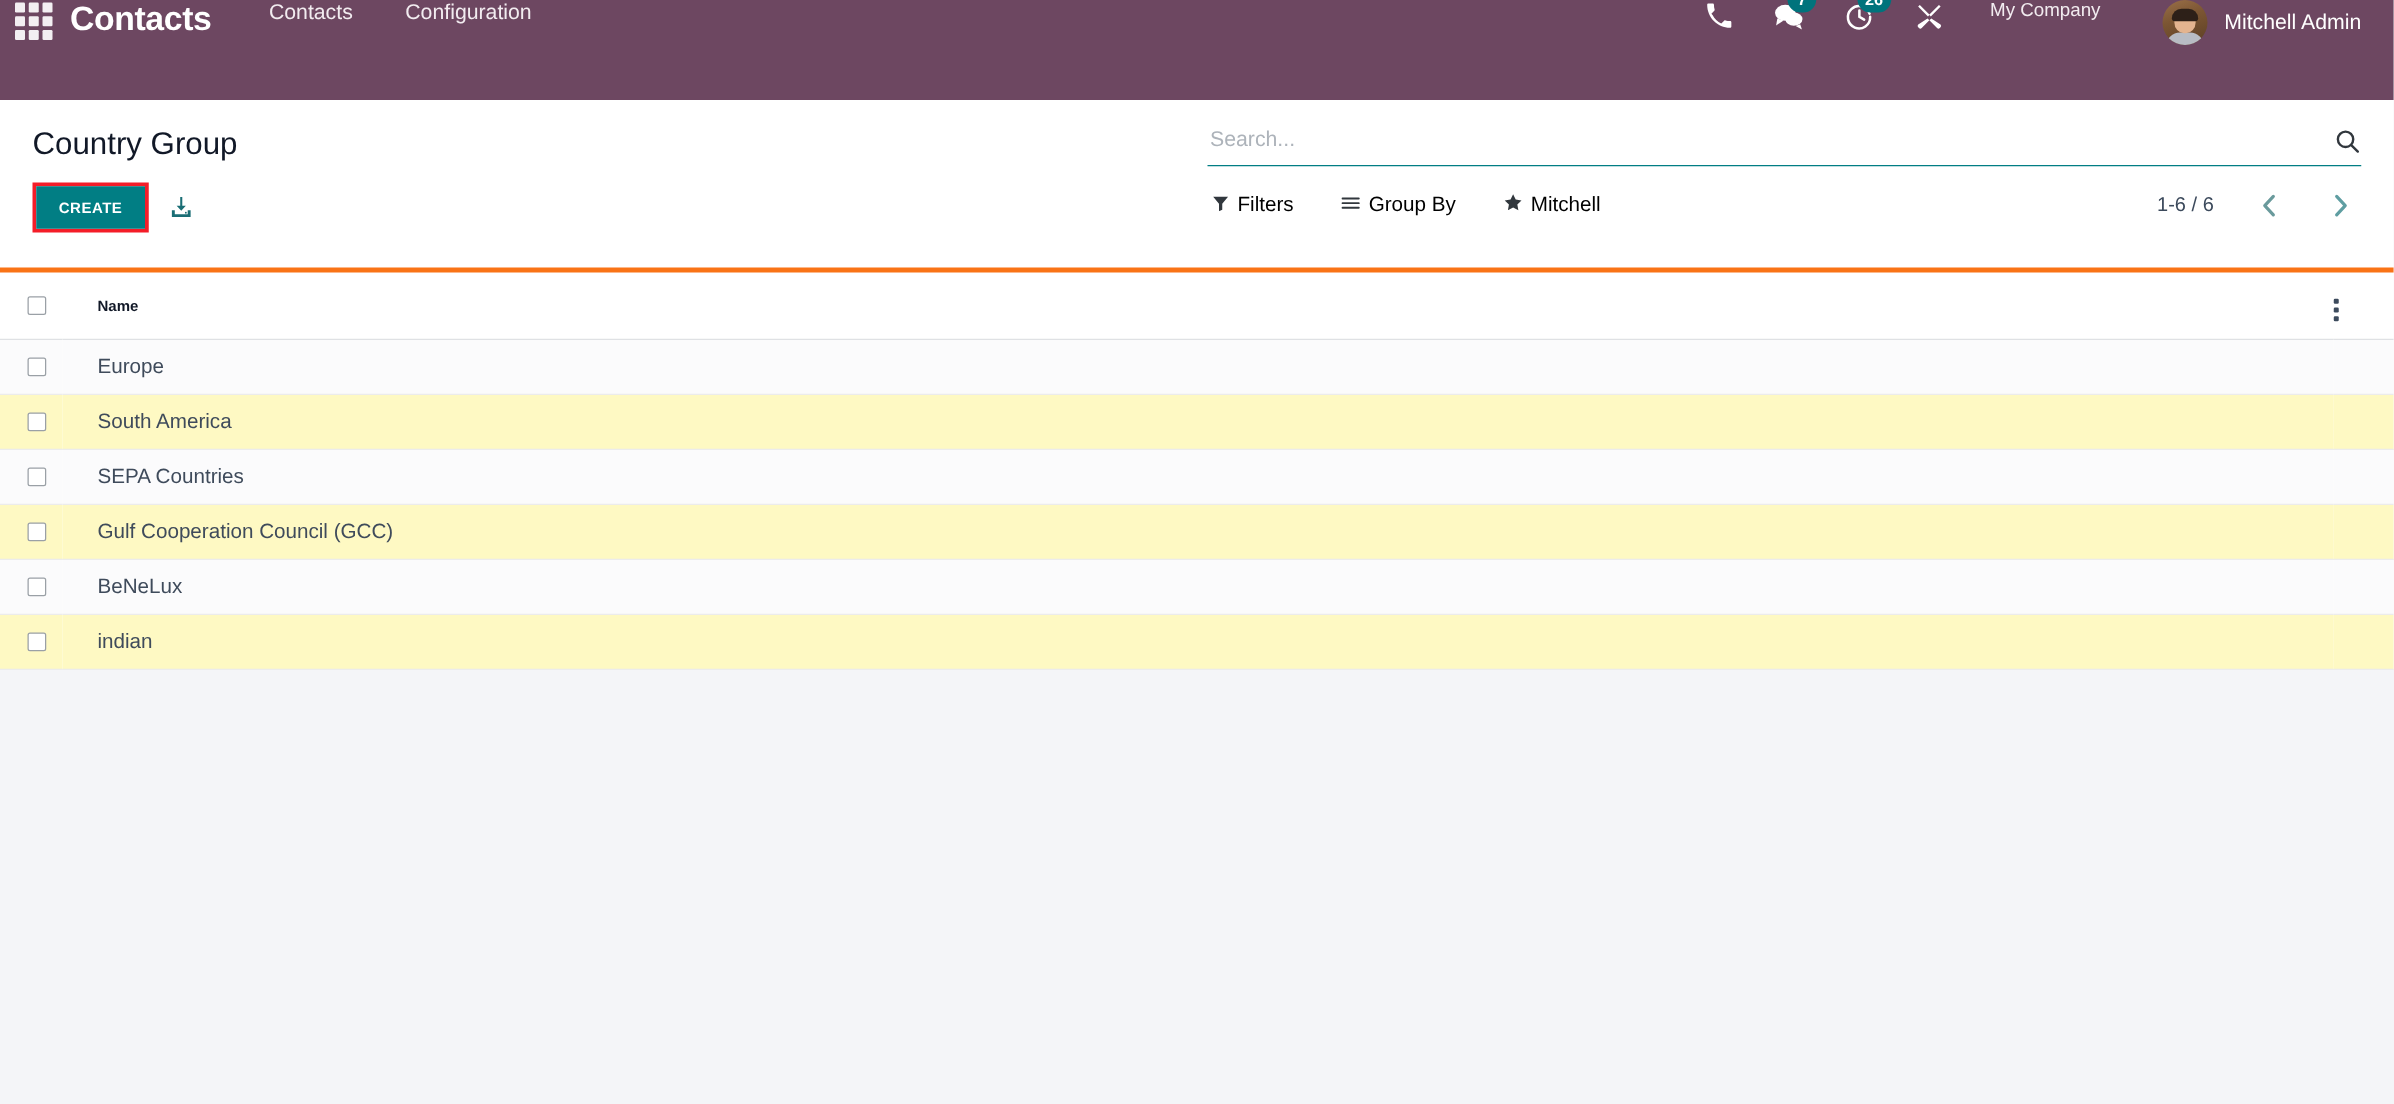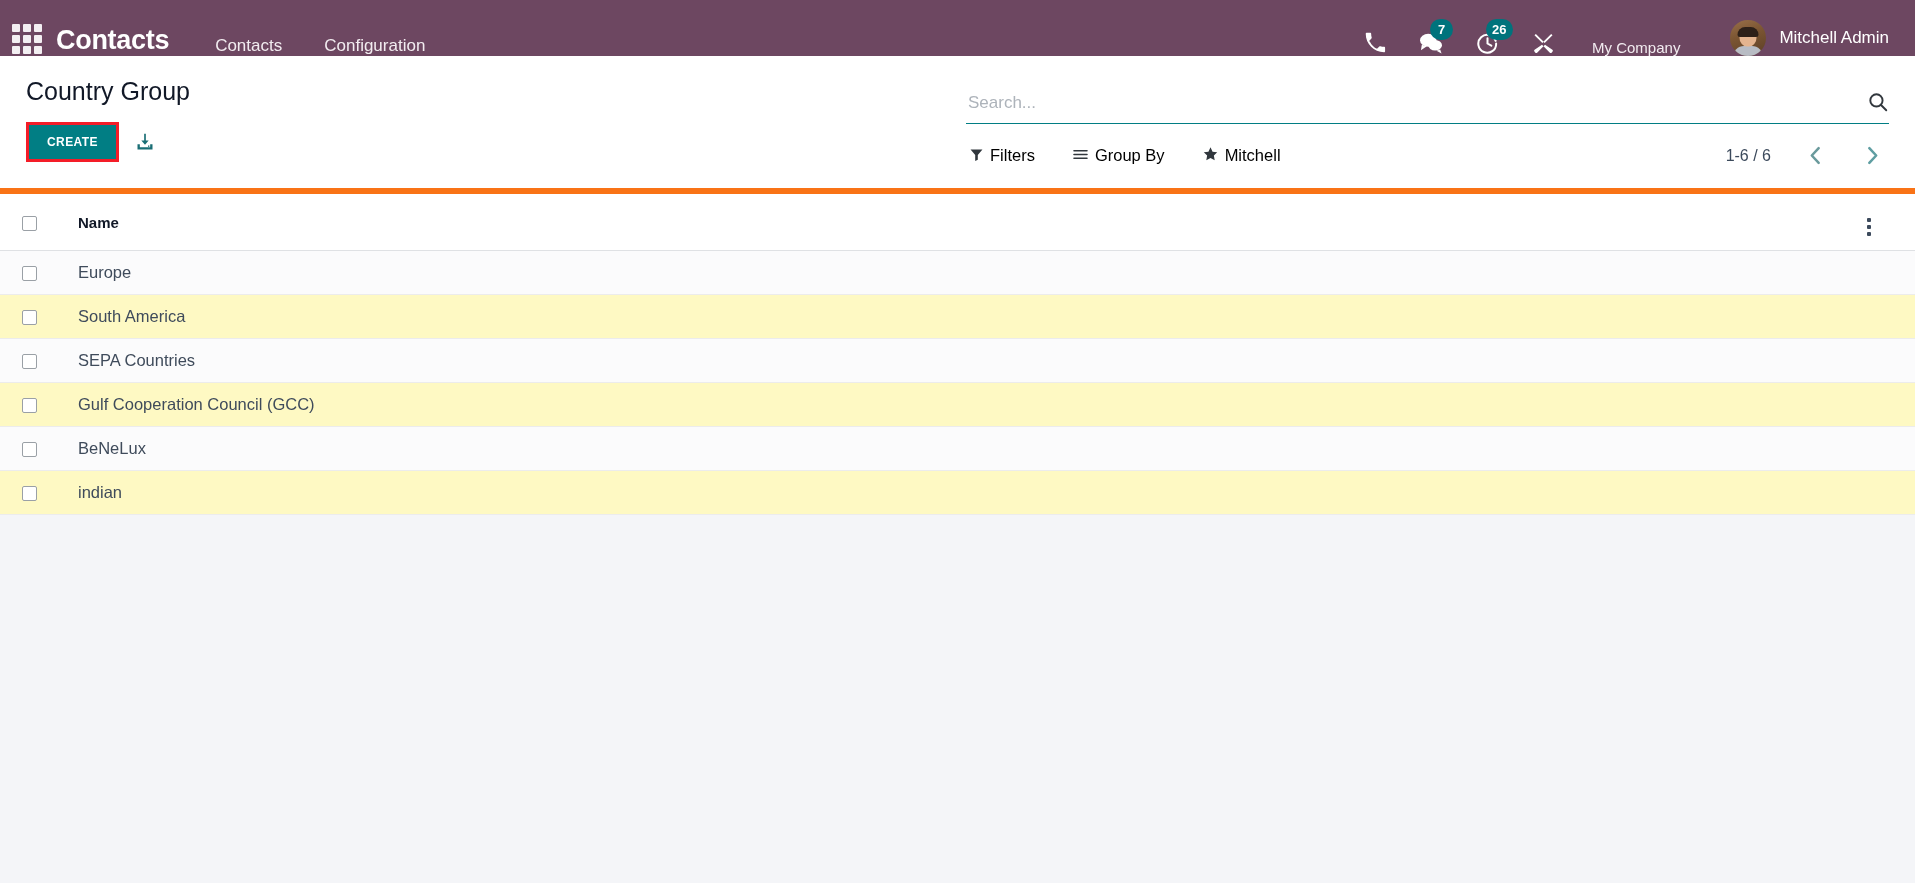--- a/index.html
+++ b/index.html
@@ -5,25 +5,25 @@
   * { box-sizing: border-box; margin: 0; padding: 0; }
   html, body {
     width: 1915px; height: 883px;
     font-family: "Liberation Sans", sans-serif;
     background: #f4f5f8;
     overflow: hidden;
   }
 
   
   .navbar {
-    height: 56px;
+    height: 80px;
     background: #6d4761;
     display: flex;
-    align-items: flex-end;
-    padding: 0 26px 0 10px;
+    align-items: flex-start;
+    padding: 0 26px 16px 10px;
     color: #ffffff;
     position: relative;
   }
   .apps-grid {
     width: 34px; height: 34px;
     display: grid;
     grid-template-columns: repeat(3, 8px);
     grid-template-rows: repeat(3, 8px);
     gap: 3px;
     justify-content: center;
@@ -106,21 +106,21 @@
     transform: translateX(-50%);
     width: 30px; height: 12px;
     border-radius: 11px 11px 0 0;
     background: #b8bcc4;
   }
   .username { font-size: 17px; color: #ffffff; white-space: nowrap; }
 
   
   .control-panel {
     background: #ffffff;
-    border-bottom: 6px solid #f97316;
+    border-bottom: 4px solid #f97316;
     padding: 0 26px;
     position: relative;
     height: 138px;
   }
   .cp-row { display: flex; align-items: flex-start; }
 
   .cp-left { width: 940px; flex-shrink: 0; }
   .page-title {
     font-size: 25px;
     color: #111827;
@@ -146,23 +146,23 @@
     letter-spacing: 0.4px;
     padding: 10px 18px;
     cursor: pointer;
     line-height: 1.2;
   }
   .import-icon { cursor: pointer; display: inline-flex; padding: 4px 6px; }
 
   .cp-right { flex: 1; position: relative; }
   .searchbar {
     display: flex;
-    align-items: flex-start;
+    align-items: flex-end;
     border-bottom: 1px solid #017e84;
-    margin-top: 35px;
+    margin-top: 20px;
     padding-bottom: 8px;
     width: 100%;
   }
   .search-input {
     flex: 1;
     border: none;
     outline: none;
     font-family: "Liberation Sans", sans-serif;
     font-size: 17px;
     color: #31373d;
@@ -200,21 +200,21 @@
     color: #3c4a5c;
     white-space: nowrap;
   }
   .pager-btn { cursor: pointer; display: flex; padding: 2px 4px; }
 
   
   .list-wrap { background: #ffffff; }
   table.olist { width: 100%; border-collapse: collapse; table-layout: fixed; }
   table.olist thead th {
     text-align: left;
-    font-size: 15px;
+    font-size: 12px;
     font-weight: 700;
     color: #111827;
     padding: 14px 0 14px 0;
     border-bottom: 1px solid #dfe1e4;
     background: #ffffff;
   }
   th.col-check, td.col-check { width: 50px; padding-left: 22px !important; }
   th.col-name, td.col-name { padding-left: 28px !important; }
   th.col-opt { width: 48px; text-align: right; padding-right: 22px !important; }
   table.olist tbody td {

